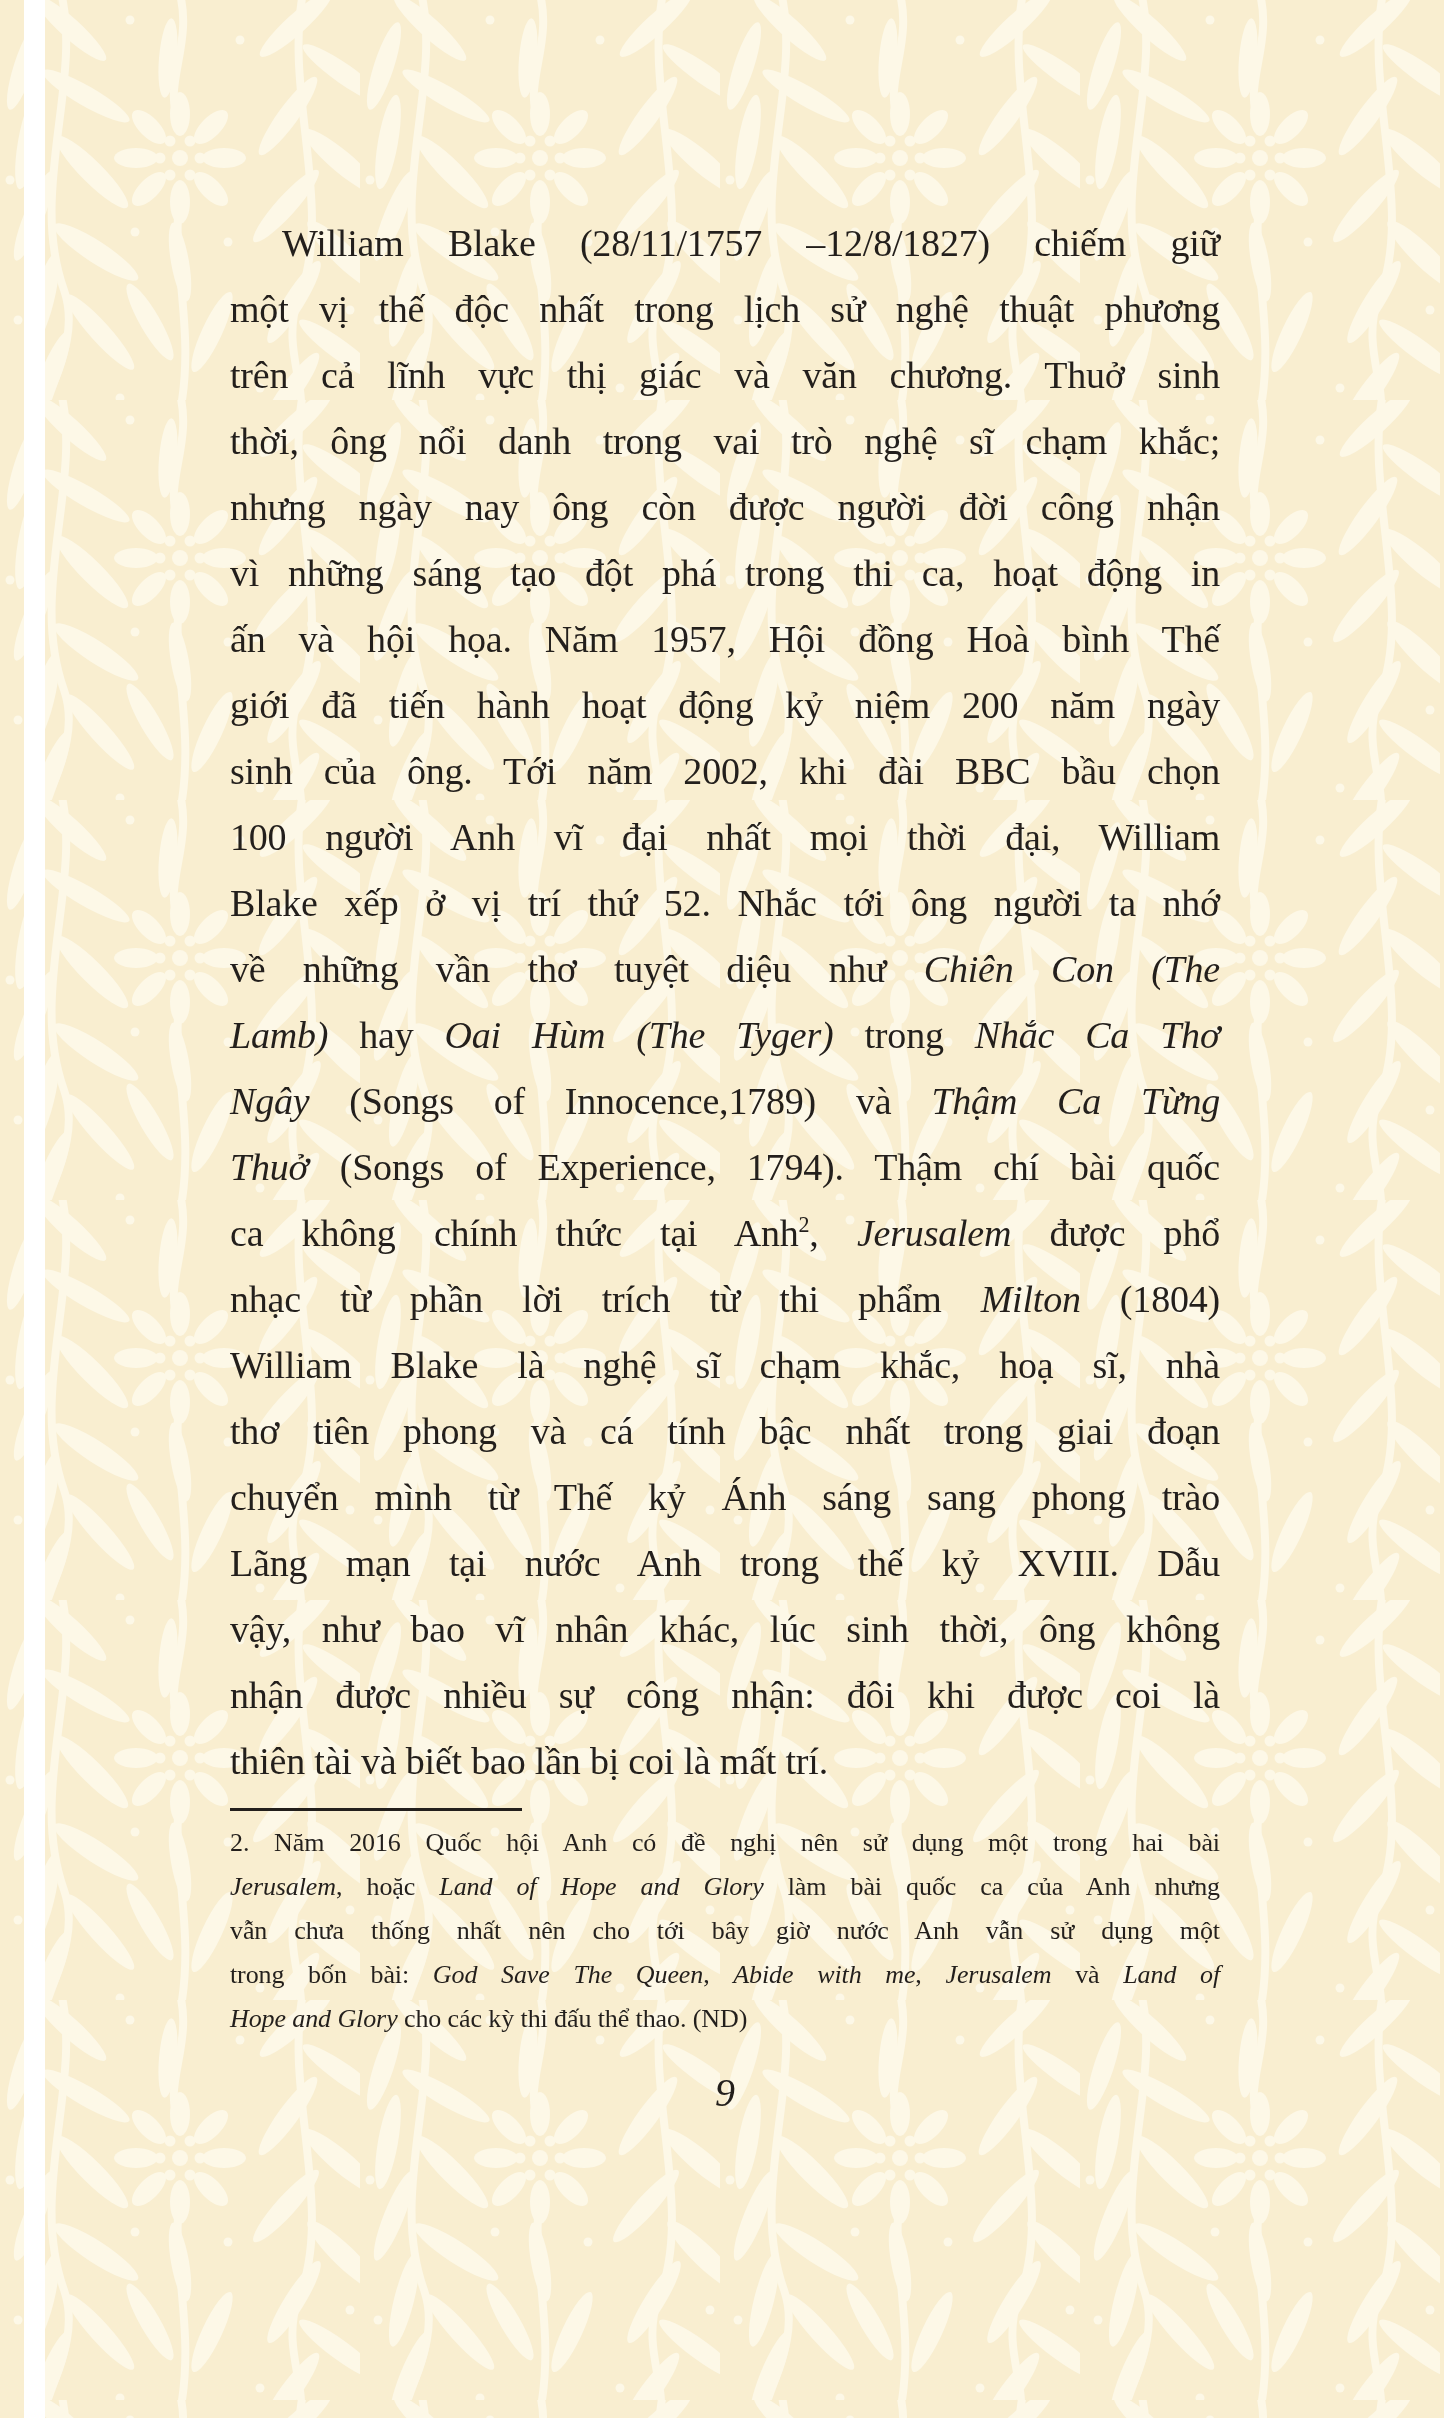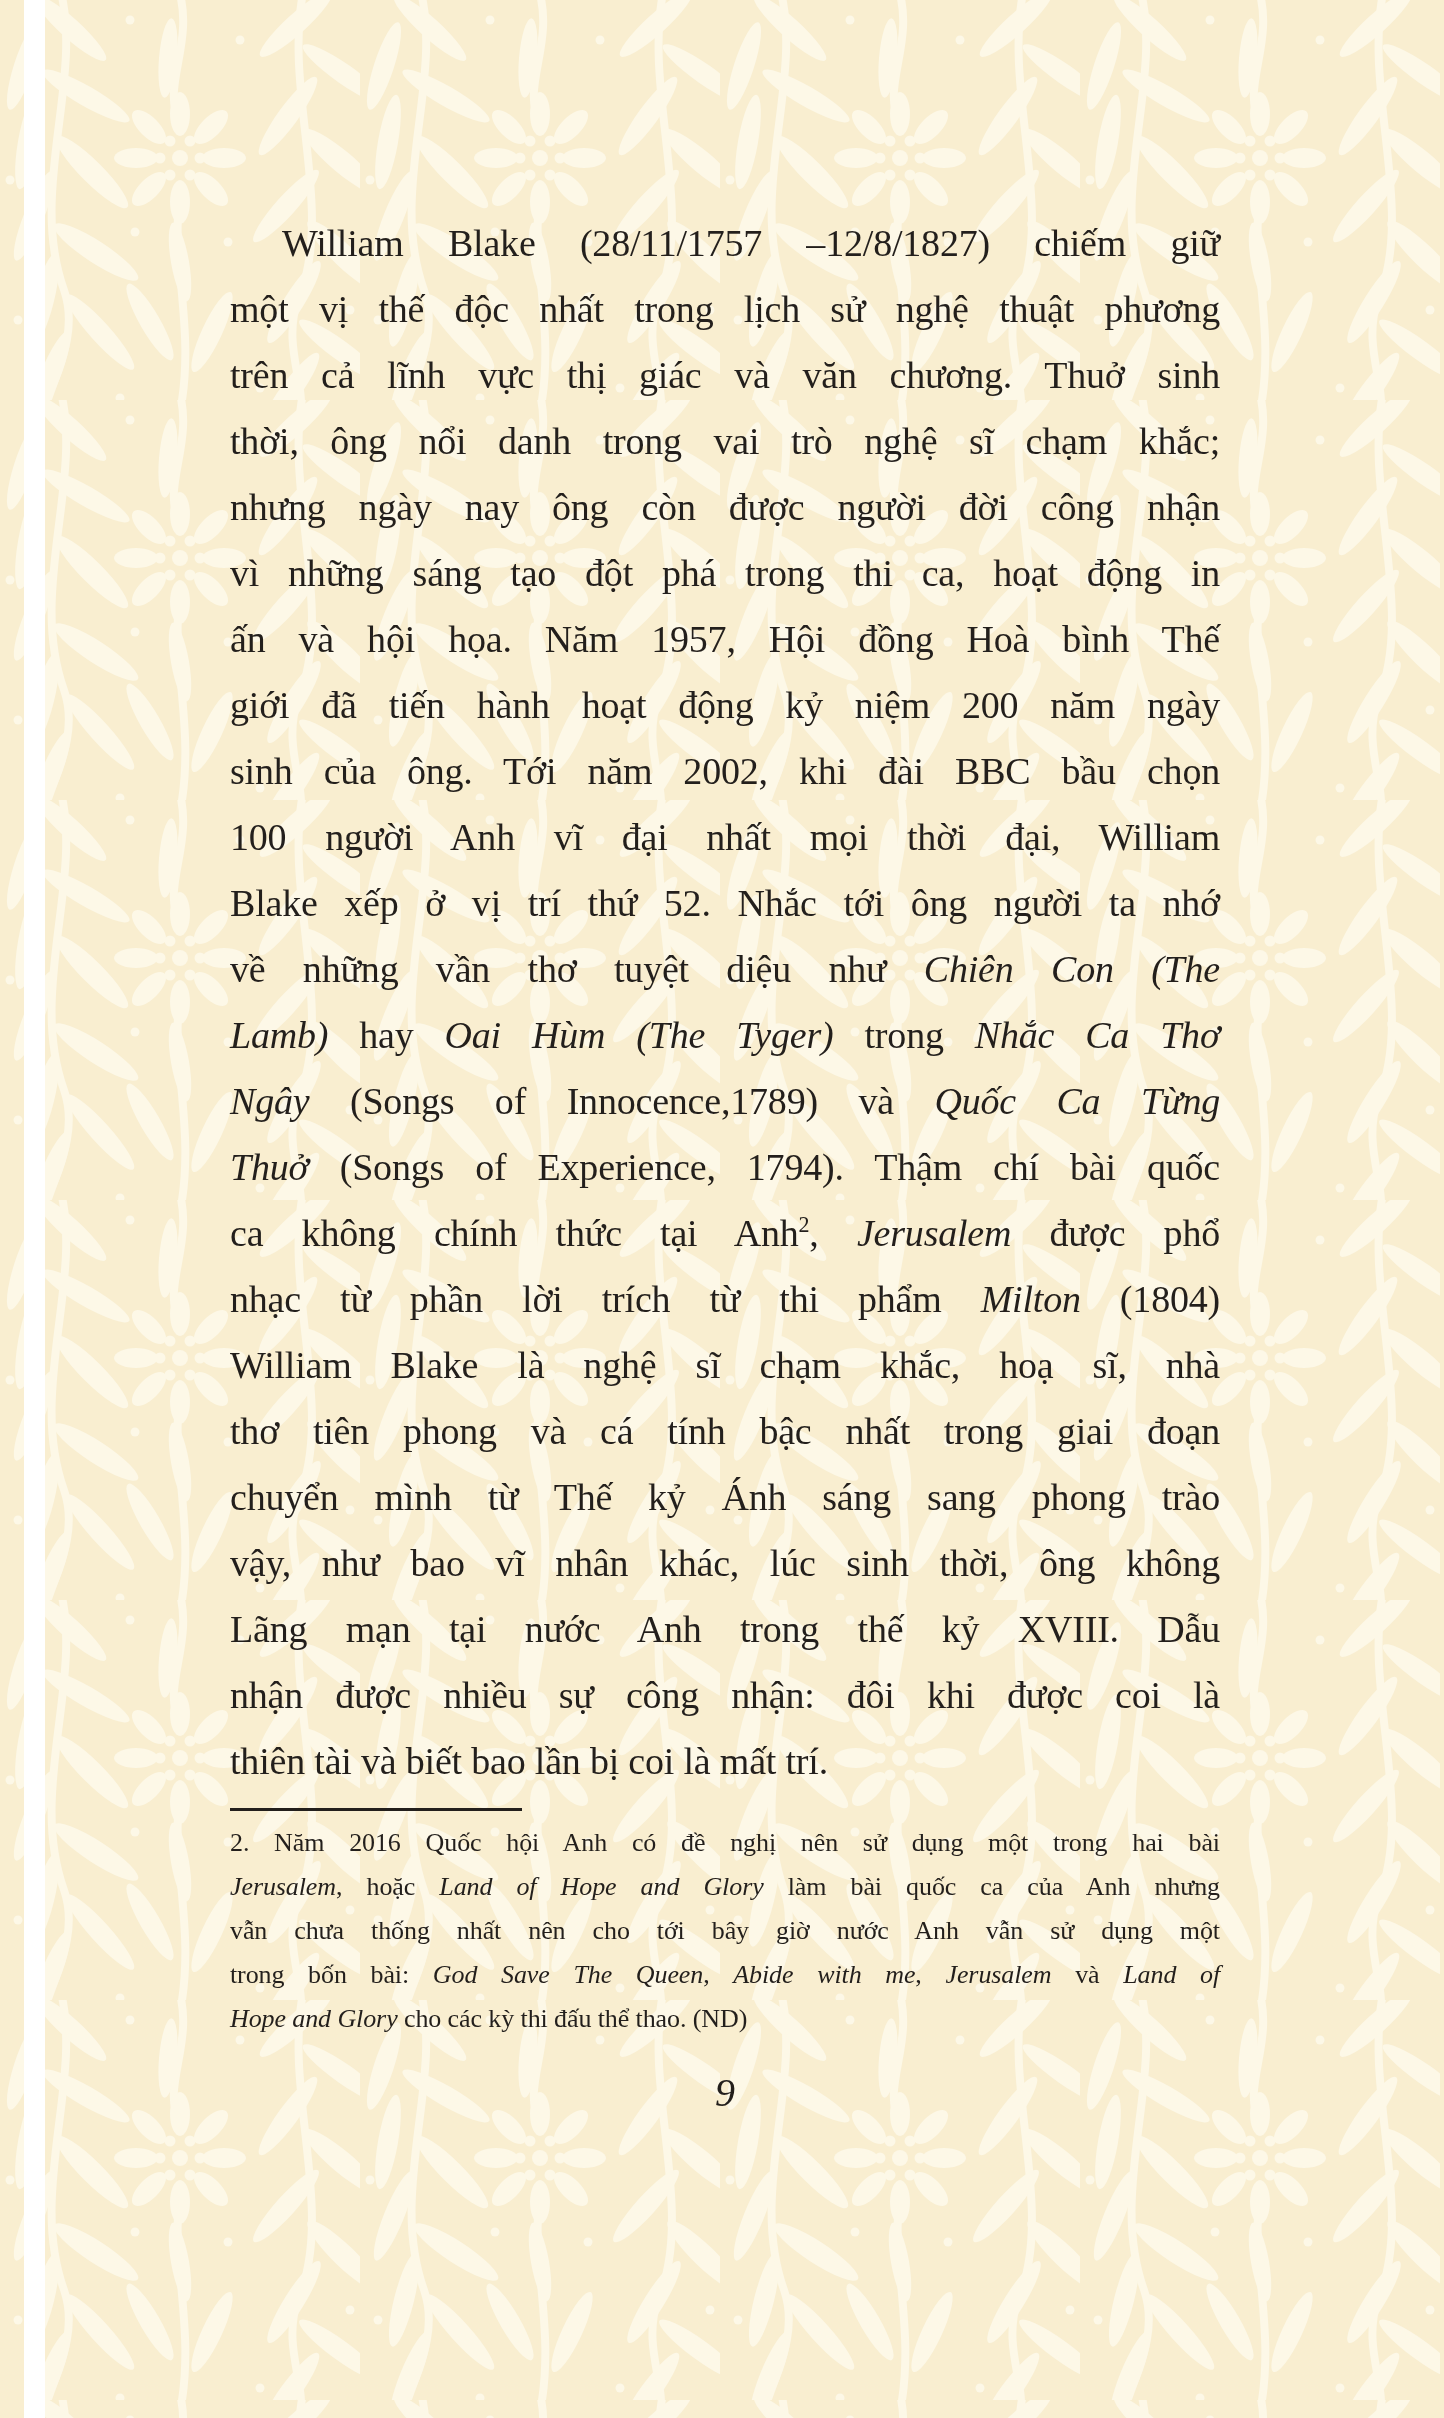--- a/index.html
+++ b/index.html
@@ -174,29 +174,29 @@
         <div class="body-line"><span>thời, ông nổi danh trong vai trò nghệ sĩ chạm khắc;</span></div>
         <div class="body-line"><span>nhưng ngày nay ông còn được người đời công nhận</span></div>
         <div class="body-line"><span>vì những sáng tạo đột phá trong thi ca, hoạt động in</span></div>
         <div class="body-line"><span>ấn và hội họa. Năm 1957, Hội đồng Hoà bình Thế</span></div>
         <div class="body-line"><span>giới đã tiến hành hoạt động kỷ niệm 200 năm ngày</span></div>
         <div class="body-line"><span>sinh của ông. Tới năm 2002, khi đài BBC bầu chọn</span></div>
         <div class="body-line"><span>100 người Anh vĩ đại nhất mọi thời đại, William</span></div>
         <div class="body-line"><span>Blake xếp ở vị trí thứ 52. Nhắc tới ông người ta nhớ</span></div>
         <div class="body-line"><span>về những vần thơ tuyệt diệu như </span><span class="it">Chiên Con (The</span></div>
         <div class="body-line"><span class="it">Lamb)</span><span> hay </span><span class="it">Oai Hùm (The Tyger)</span><span> trong </span><span class="it">Nhắc Ca Thơ</span></div>
-        <div class="body-line"><span class="it">Ngây</span><span> (Songs of Innocence,1789) và </span><span class="it">Quốc Ca Từng</span></div>
+        <div class="body-line"><span class="it">Ngây</span><span> (Songs of Innocence,1789) và </span><span class="it">Thậm Ca Từng</span></div>
         <div class="body-line"><span class="it">Thuở</span><span> (Songs of Experience, 1794). Thậm chí bài quốc</span></div>
         <div class="body-line"><span>ca không chính thức tại Anh</span><span class="sup">2</span><span>, </span><span class="it">Jerusalem</span><span> được phổ</span></div>
         <div class="body-line"><span>nhạc từ phần lời trích từ thi phẩm </span><span class="it">Milton</span><span> (1804)</span></div>
         <div class="body-line"><span>William Blake là nghệ sĩ chạm khắc, hoạ sĩ, nhà</span></div>
         <div class="body-line"><span>thơ tiên phong và cá tính bậc nhất trong giai đoạn</span></div>
         <div class="body-line"><span>chuyển mình từ Thế kỷ Ánh sáng sang phong trào</span></div>
+        <div class="body-line"><span>Lãng mạn tại nước Anh trong thế kỷ XVIII. Dẫu</span></div>
         <div class="body-line"><span>vậy, như bao vĩ nhân khác, lúc sinh thời, ông không</span></div>
-        <div class="body-line"><span>Lãng mạn tại nước Anh trong thế kỷ XVIII. Dẫu</span></div>
         <div class="body-line"><span>nhận được nhiều sự công nhận: đôi khi được coi là</span></div>
         <div class="body-line no-just"><span>thiên tài và biết bao lần bị coi là mất trí.</span></div>
       </div>
 
     <div class="footnote-rule"></div>
 
     <div class="footnote-text">
         <div class="footnote-line"><span>2. Năm 2016 Quốc hội Anh có đề nghị nên sử dụng một trong hai bài</span></div>
         <div class="footnote-line"><span class="it">Jerusalem</span><span>, hoặc </span><span class="it">Land of Hope and Glory</span><span> làm bài quốc ca của Anh nhưng</span></div>
         <div class="footnote-line"><span>vẫn chưa thống nhất nên cho tới bây giờ nước Anh vẫn sử dụng một</span></div>

